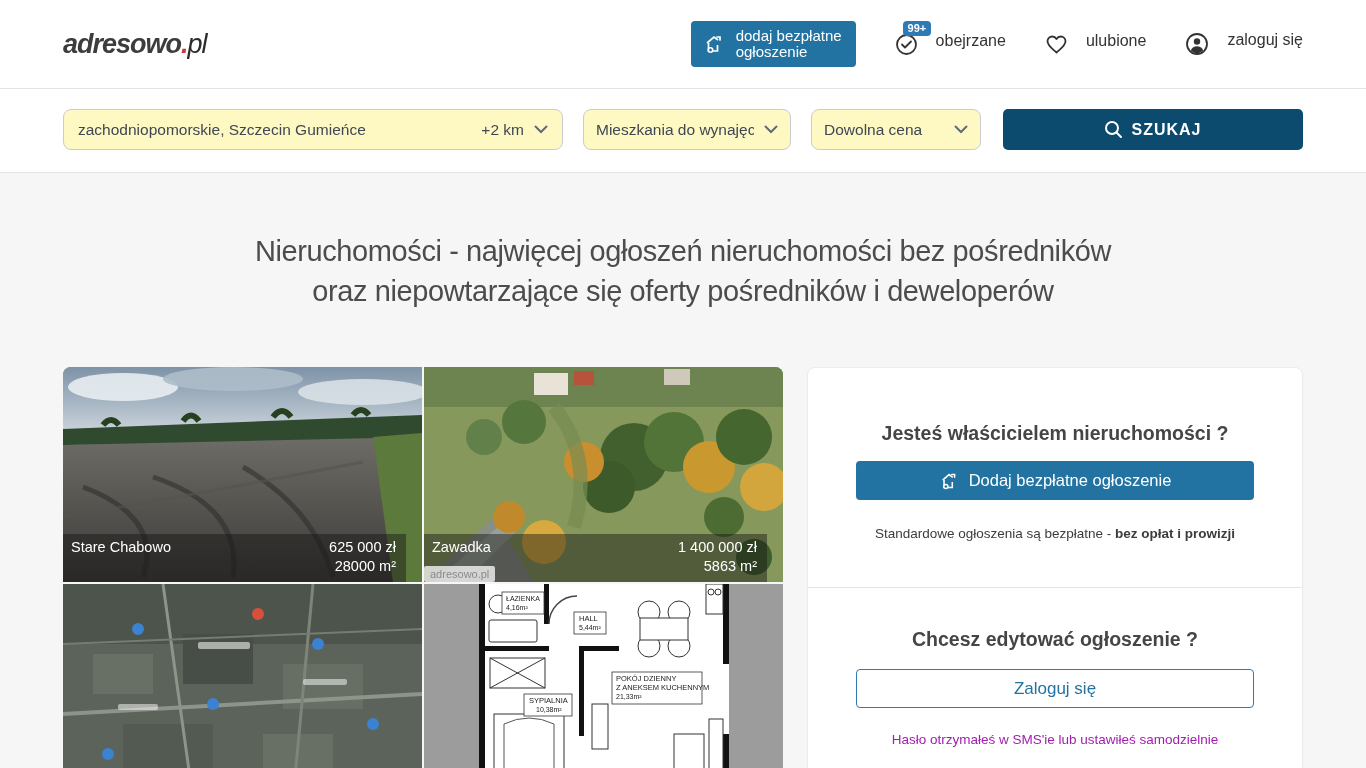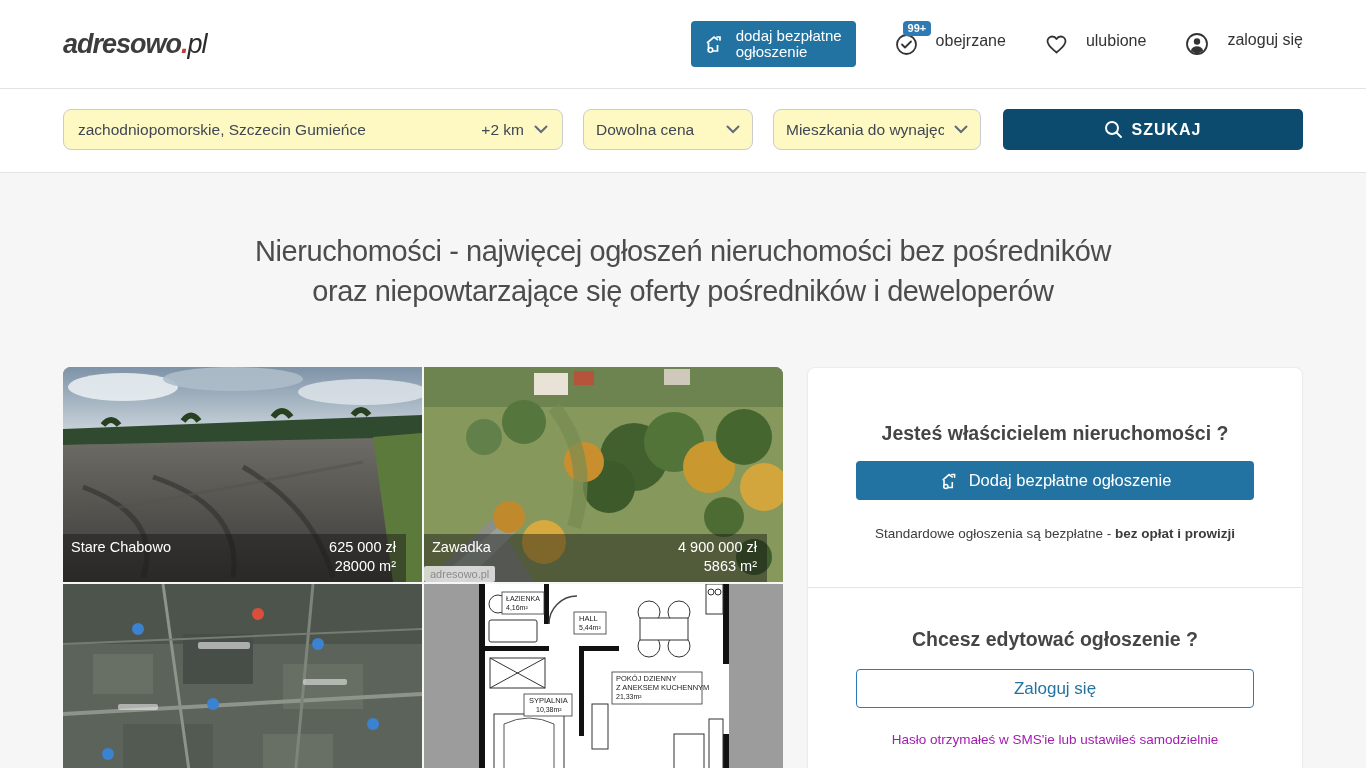--- a/index.html
+++ b/index.html
@@ -134,30 +134,30 @@
         <span>zachodniopomorskie,  Szczecin Gumieńce</span>
         <span class="radius">
           <span>+2 km</span>
           <span>
             <svg class="ic" width="14" height="9" viewBox="0 0 14 9" fill="none" stroke="#5f6b7a" stroke-width="2" stroke-linecap="round">
                 <path d="M1.5 1.5 L7 7 L12.5 1.5"></path>
               </svg>
           </span>
         </span>
       </div>
-      <div class="field sel-price">
-        <span>Dowolna cena</span>
+      <div class="field sel-cat">
+        <span class="val">Mieszkania do wynajęc</span>
         <span>
           <svg class="ic" width="14" height="9" viewBox="0 0 14 9" fill="none" stroke="#5f6b7a" stroke-width="2" stroke-linecap="round">
               <path d="M1.5 1.5 L7 7 L12.5 1.5"></path>
             </svg>
         </span>
       </div>
-      <div class="field sel-cat">
-        <span class="val">Mieszkania do wynajęc</span>
+      <div class="field sel-price">
+        <span>Dowolna cena</span>
         <span>
           <svg class="ic" width="14" height="9" viewBox="0 0 14 9" fill="none" stroke="#5f6b7a" stroke-width="2" stroke-linecap="round">
               <path d="M1.5 1.5 L7 7 L12.5 1.5"></path>
             </svg>
         </span>
       </div>
       <button class="btn-search">
         <span>
           <svg class="ic" width="19" height="19" viewBox="0 0 19 19" fill="none" stroke="#fff" stroke-width="2">
             <circle cx="8" cy="8" r="6"></circle>
@@ -236,21 +236,21 @@
             <circle cx="60" cy="70" r="18" fill="#62814a"></circle>
             <circle cx="120" cy="175" r="22" fill="#d8a93e"></circle>
             <circle cx="85" cy="150" r="16" fill="#c08a2c"></circle>
             <circle cx="330" cy="190" r="18" fill="#3f5d2c"></circle>
             <path d="M130 40 q40 50 20 120" stroke="#768b52" stroke-width="14" fill="none" opacity="0.7"></path>
           </svg>
           <span class="watermark">adresowo.pl</span>
           <div class="caption">
             <div class="cap-line">
               <span>Zawadka</span>
-              <span>4 900 000 zł</span>
+              <span>1 400 000 zł</span>
             </div>
             <div class="cap-line">
               <span class="area">5863 m²</span>
             </div>
           </div>
         </div>
 
         <div class="tile">
           <svg class="art" width="359" height="215" viewBox="0 0 359 215">
             <rect width="359" height="215" fill="#5c635b"></rect>

